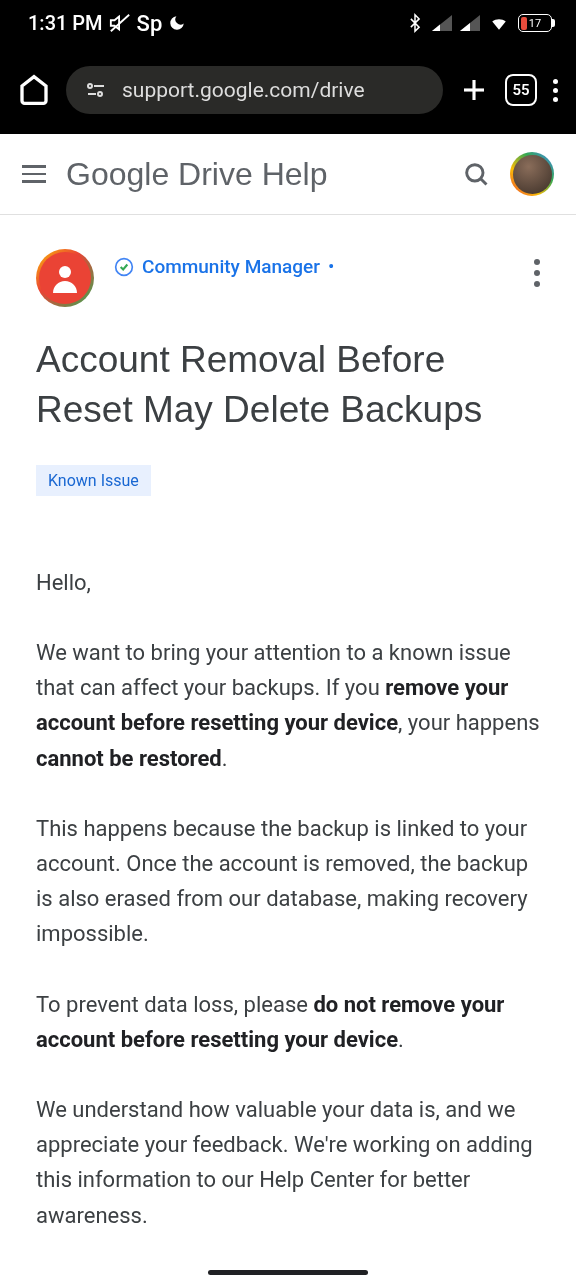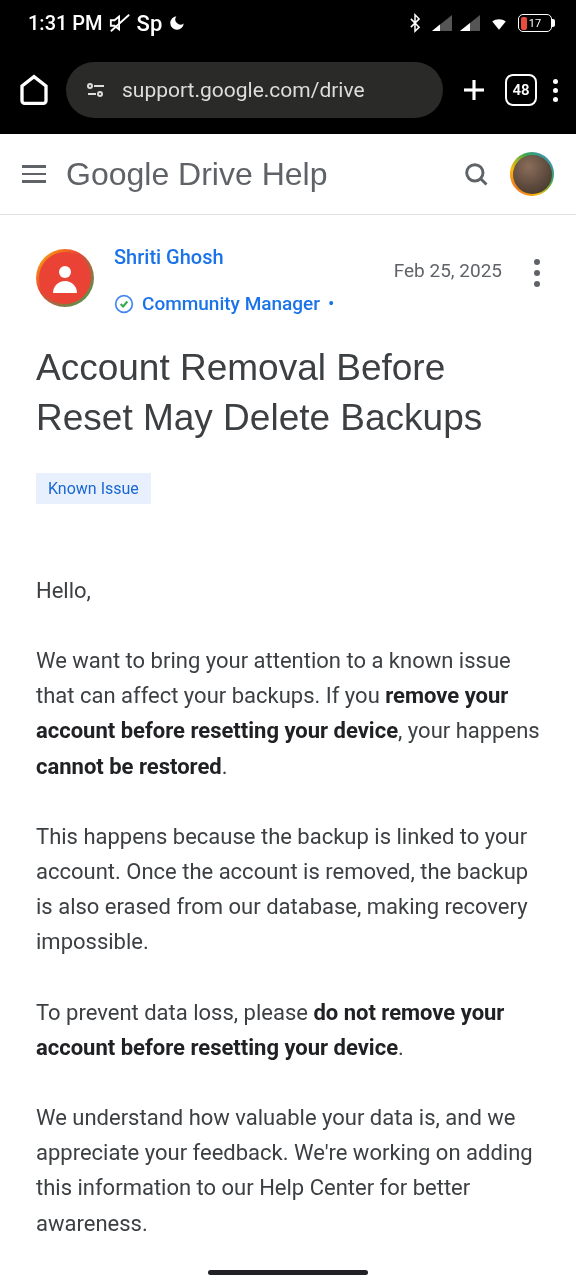--- a/index.html
+++ b/index.html
@@ -59,21 +59,21 @@
     display: flex;
     align-items: center;
     padding: 0 18px;
     gap: 16px;
   }
   .home-icon { color: #fff; }
   .url-bar {
     background: #2a2a28;
     border-radius: 30px;
     flex: 1;
-    height: 56px;
+    height: 48px;
     display: flex;
     align-items: center;
     padding: 0 18px;
     gap: 14px;
     min-width: 0;
   }
   .site-settings-icon { color: #ddd; flex-shrink: 0; }
   .url-text {
     color: #ddd;
     font-size: 21px;
@@ -279,21 +279,21 @@
         <circle cx="16" cy="16" r="2"></circle>
         <line x1="4" y1="16" x2="12" y2="16"></line>
       </svg>
     <span class="url-text">support.google.com/drive</span>
   </div>
   <svg class="plus-icon" width="30" height="30" viewBox="0 0 24 24" fill="none" stroke="#fff" stroke-width="2.5">
       <line x1="12" y1="4" x2="12" y2="20"></line>
       <line x1="4" y1="12" x2="20" y2="12"></line>
     </svg>
   <div class="tab-count">
-    <span>48</span>
+    <span>55</span>
   </div>
   <div class="browser-menu-dots">
     <span></span>
       <span></span>
       <span></span>
   </div>
 </div>
 
 <div class="page-header">
   <div class="hamburger">
@@ -315,24 +315,20 @@
   <div class="post-header">
     <div class="author-avatar">
       <div class="author-avatar-inner">
         <svg width="36" height="36" viewBox="0 0 24 24" fill="#fff">
             <circle cx="12" cy="8" r="4"></circle>
             <path d="M4 22c0-4.4 3.6-8 8-8s8 3.6 8 8"></path>
           </svg>
       </div>
     </div>
     <div class="author-info">
-      <div class="author-top">
-        <span class="author-name">Shriti Ghosh</span>
-        <span class="post-date">Feb 25, 2025</span>
-      </div>
       <div class="badge-row">
         <svg class="badge-icon" width="20" height="20" viewBox="0 0 24 24">
             <circle cx="12" cy="12" r="10" fill="none" stroke="#4285f4" stroke-width="2"></circle>
             <path d="M8 12l3 3 5-6" fill="none" stroke="#34a853" stroke-width="2.5"></path>
           </svg>
         <span class="badge-text">Community Manager</span>
         <span class="badge-dot">•</span>
       </div>
     </div>
     <div class="post-menu">

